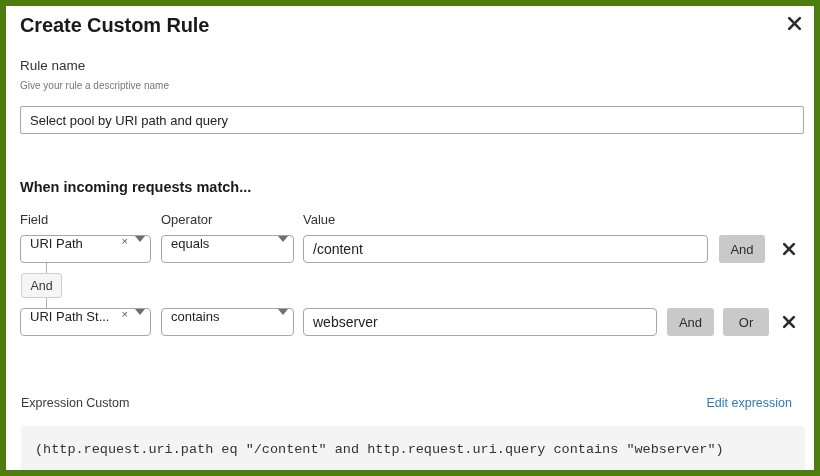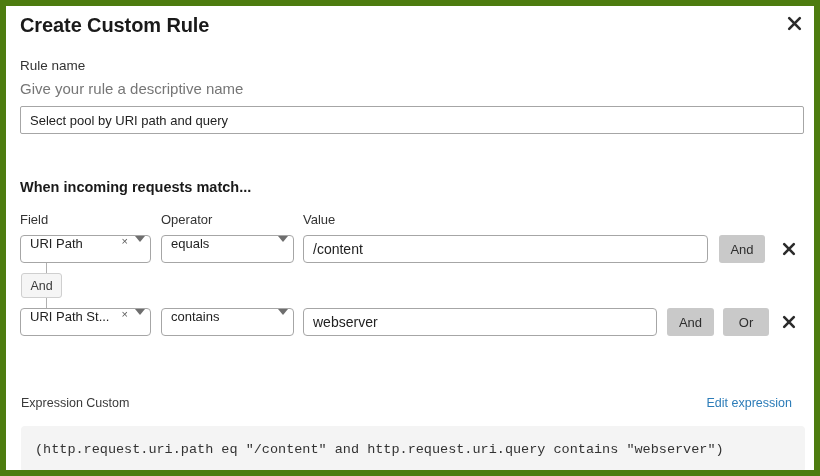--- a/index.html
+++ b/index.html
@@ -52,21 +52,21 @@
   .field-label {
     position: absolute;
     font-size: 13.5px;
     color: #333333;
   }
   .rule-name-label { left: 14px; top: 52px; }
   .rule-name-help {
     position: absolute;
     left: 14px;
     top: 74px;
-    font-size: 15px;
+    font-size: 10px;
     color: #767676;
   }
   .rule-name-input {
     position: absolute;
     left: 14px;
     top: 100px;
     width: 784px;
     height: 28px;
     box-sizing: border-box;
     border: 1px solid #a6a6a6;

